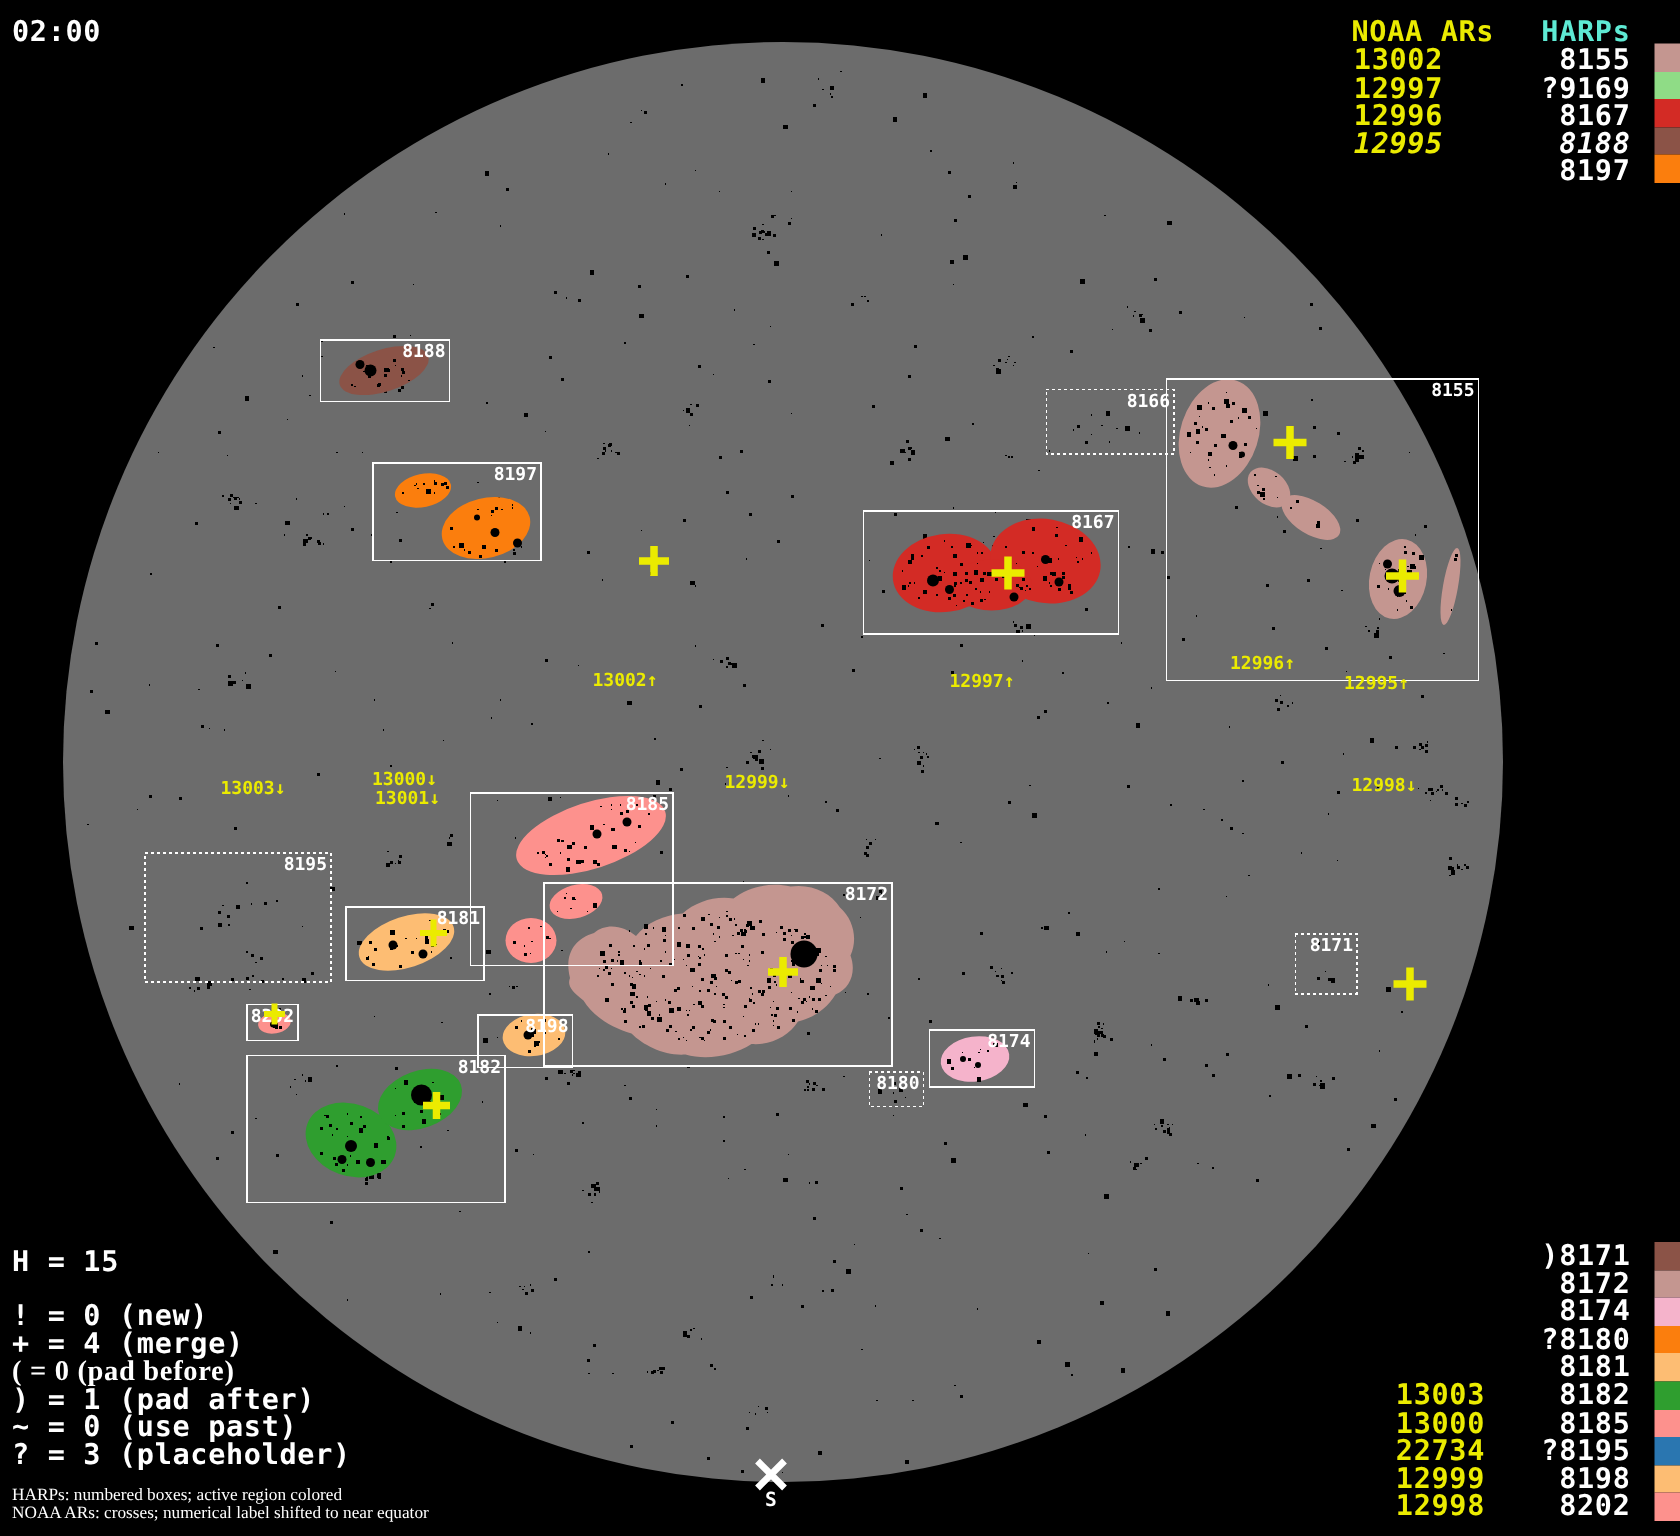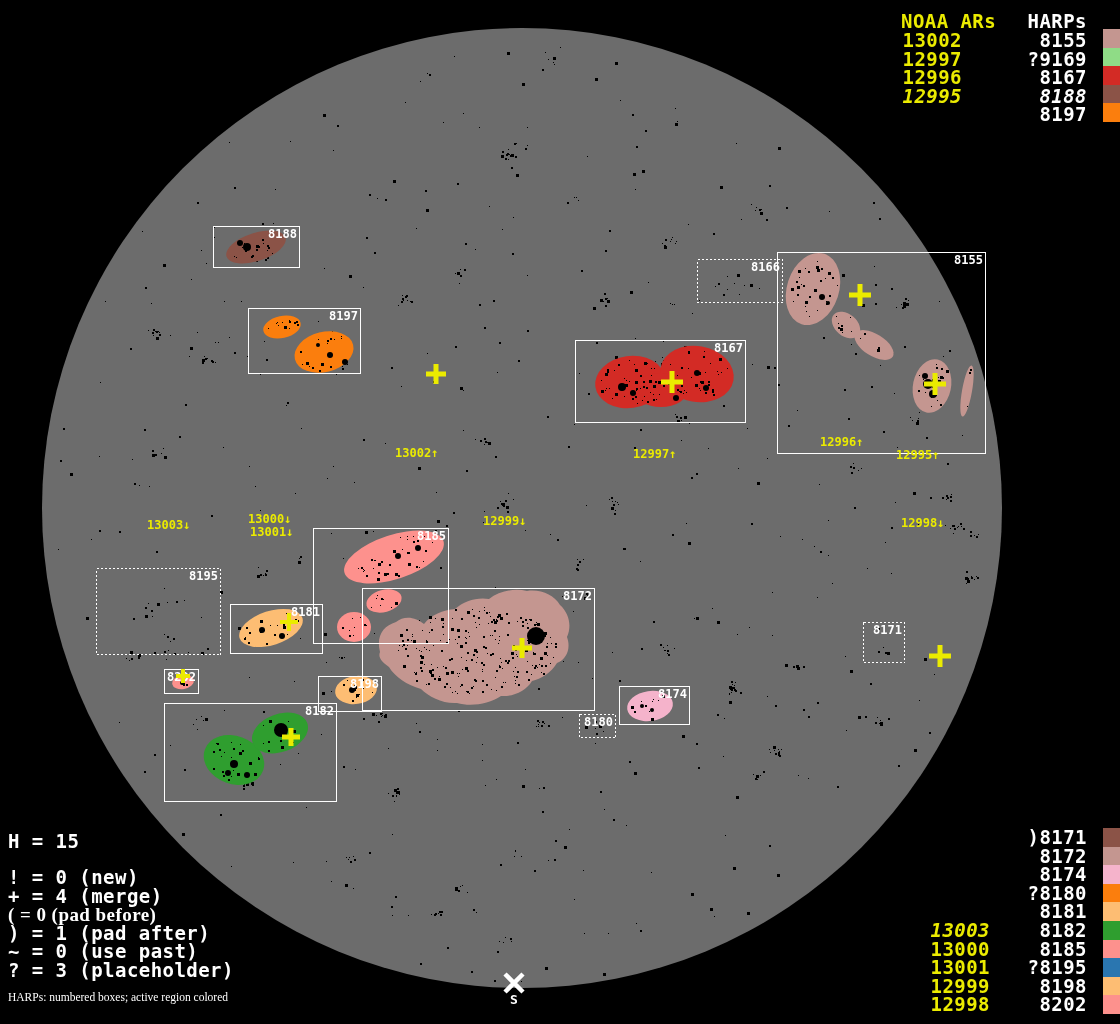--- a/index.html
+++ b/index.html
@@ -10,21 +10,21 @@
   .fn{font-size:11.5px;font-weight:normal;line-height:12px;white-space:pre;font-family:Liberation Serif, serif;}
   .white{color:#ffffff;}
   #title{position:absolute;left:8px;top:12px;}
   .abs{position:absolute;}
   .legend-col{position:absolute;left:890px;top:0;width:230px;height:1024px;}
   .row{position:absolute;left:0;width:230px;height:19px;}
   .ncol{position:absolute;top:0;left:0;text-align:right;color:#ebeb00;}
   .hcol{position:absolute;top:0;left:0;width:197px;text-align:right;color:#ffffff;}
   .sw{position:absolute;left:213px;width:17px;}
   .hdr-noaa{position:absolute;left:901px;top:12px;color:#ebeb00;}
-  .hdr-harp{position:absolute;left:890px;top:12px;width:197px;text-align:right;color:#ffffff;}
+  .hdr-harp{position:absolute;left:890px;top:12px;width:197px;text-align:right;color:#5eead4;}
 </style>
 </head>
 <body>
 
 <div class="stage">
   <svg id="sun-map" width="1120" height="1024" viewBox="0 0 1120 1024">
       <defs>
         <clipPath id="diskclip">
           <circle cx="522" cy="508" r="480"></circle>
         </clipPath>
@@ -1625,48 +1625,50 @@
         <path d="M 176 676 H 190 M 183 669 V 683" stroke-width="4"></path>
         <path d="M 282 737 H 300 M 291 728 V 746" stroke-width="5"></path>
         <path d="M 512 648 H 532 M 522 638 V 658" stroke-width="5"></path>
         <path d="M 929 656 H 951 M 940 645 V 667" stroke-width="5"></path>
       </g>
       <path d="M 505 974 L 523 992 M 523 974 L 505 992" stroke="#ffffff" stroke-width="4.5"></path>
       <text x="514" y="1004" text-anchor="middle" fill="#ffffff" font-family="&quot;DejaVu Sans Mono&quot;, monospace" font-size="13" font-weight="bold">S</text>
     </svg>
 
   <div id="title">
+    <div class="big white">02:00</div>
   </div>
 
   <div class="big hdr-noaa">NOAA ARs</div>
   <div class="big hdr-harp">HARPs</div>
 
   <div id="tr-rows" class="legend-col">
       <div class="row big" style="top: 31px;"><div class="ncol" style="width: 72px;">13002</div><div class="hcol">8155</div><div class="sw" style="top: -2px; height: 18.5px; background: rgb(196, 150, 144);"></div></div>
       <div class="row big" style="top: 49.5px;"><div class="ncol" style="width: 72px;">12997</div><div class="hcol">?9169</div><div class="sw" style="top: -2px; height: 18.5px; background: rgb(143, 220, 134);"></div></div>
       <div class="row big" style="top: 68px;"><div class="ncol" style="width: 72px;">12996</div><div class="hcol">8167</div><div class="sw" style="top: -2px; height: 18.5px; background: rgb(211, 43, 37);"></div></div>
       <div class="row big" style="top: 86.5px; font-style: italic;"><div class="ncol" style="width: 72px;">12995</div><div class="hcol">8188</div><div class="sw" style="top: -2px; height: 18.5px; background: rgb(139, 83, 71);"></div></div>
       <div class="row big" style="top: 105px;"><div class="ncol" style="width: 72px;"></div><div class="hcol">8197</div><div class="sw" style="top: -2px; height: 18.5px; background: rgb(251, 126, 13);"></div></div>
     </div>
   <div id="br-rows" class="legend-col">
       <div class="row big" style="top: 828px;"><div class="ncol" style="width: 100px;"></div><div class="hcol">)8171</div><div class="sw" style="top: 0px; height: 18.6px; background: rgb(139, 83, 71);"></div></div>
       <div class="row big" style="top: 846.6px;"><div class="ncol" style="width: 100px;"></div><div class="hcol">8172</div><div class="sw" style="top: 0px; height: 18.6px; background: rgb(196, 150, 144);"></div></div>
       <div class="row big" style="top: 865.2px;"><div class="ncol" style="width: 100px;"></div><div class="hcol">8174</div><div class="sw" style="top: 0px; height: 18.6px; background: rgb(245, 179, 203);"></div></div>
       <div class="row big" style="top: 883.8px;"><div class="ncol" style="width: 100px;"></div><div class="hcol">?8180</div><div class="sw" style="top: 0px; height: 18.6px; background: rgb(251, 126, 13);"></div></div>
       <div class="row big" style="top: 902.4px;"><div class="ncol" style="width: 100px;"></div><div class="hcol">8181</div><div class="sw" style="top: 0px; height: 18.6px; background: rgb(253, 189, 115);"></div></div>
-      <div class="row big" style="top: 921px;"><div class="ncol" style="width: 100px; font-style: italic;">13003</div><div class="hcol">8182</div><div class="sw" style="top: 0px; height: 18.6px; background: rgb(47, 158, 47);"></div></div>
+      <div class="row big" style="top: 921px;"><div class="ncol" style="width: 100px;">13003</div><div class="hcol">8182</div><div class="sw" style="top: 0px; height: 18.6px; background: rgb(47, 158, 47);"></div></div>
       <div class="row big" style="top: 939.6px;"><div class="ncol" style="width: 100px;">13000</div><div class="hcol">8185</div><div class="sw" style="top: 0px; height: 18.6px; background: rgb(253, 145, 141);"></div></div>
-      <div class="row big" style="top: 958.2px;"><div class="ncol" style="width: 100px;">13001</div><div class="hcol">?8195</div><div class="sw" style="top: 0px; height: 18.6px; background: rgb(42, 118, 176);"></div></div>
+      <div class="row big" style="top: 958.2px;"><div class="ncol" style="width: 100px;">22734</div><div class="hcol">?8195</div><div class="sw" style="top: 0px; height: 18.6px; background: rgb(42, 118, 176);"></div></div>
       <div class="row big" style="top: 976.8px;"><div class="ncol" style="width: 100px;">12999</div><div class="hcol">8198</div><div class="sw" style="top: 0px; height: 18.6px; background: rgb(253, 189, 115);"></div></div>
       <div class="row big" style="top: 995.4px;"><div class="ncol" style="width: 100px;">12998</div><div class="hcol">8202</div><div class="sw" style="top: 0px; height: 18.6px; background: rgb(253, 145, 141);"></div></div>
     </div>
 
   <div class="big white abs" style="left:8px;top:832px;">H = 15</div>
   <div id="bl-stats">
       <div class="big white abs" style="left: 8px; top: 868px;">! = 0 (new)</div>
       <div class="big white abs" style="left: 8px; top: 886.6px;">+ = 4 (merge)</div>
       <div class="big white abs" style="left: 8px; top: 905.2px; font-family: Liberation Serif, serif;">( = 0 (pad before)</div>
       <div class="big white abs" style="left: 8px; top: 923.8px;">) = 1 (pad after)</div>
       <div class="big white abs" style="left: 8px; top: 942.4px;">~ = 0 (use past)</div>
       <div class="big white abs" style="left: 8px; top: 961px;">? = 3 (placeholder)</div>
     </div>
   <div class="fn white abs" style="left:8px;top:991px;">HARPs: numbered boxes; active region colored</div>
+  <div class="fn white abs" style="left:8px;top:1003px;">NOAA ARs: crosses; numerical label shifted to near equator</div>
 </div>
 
 </body></html>

